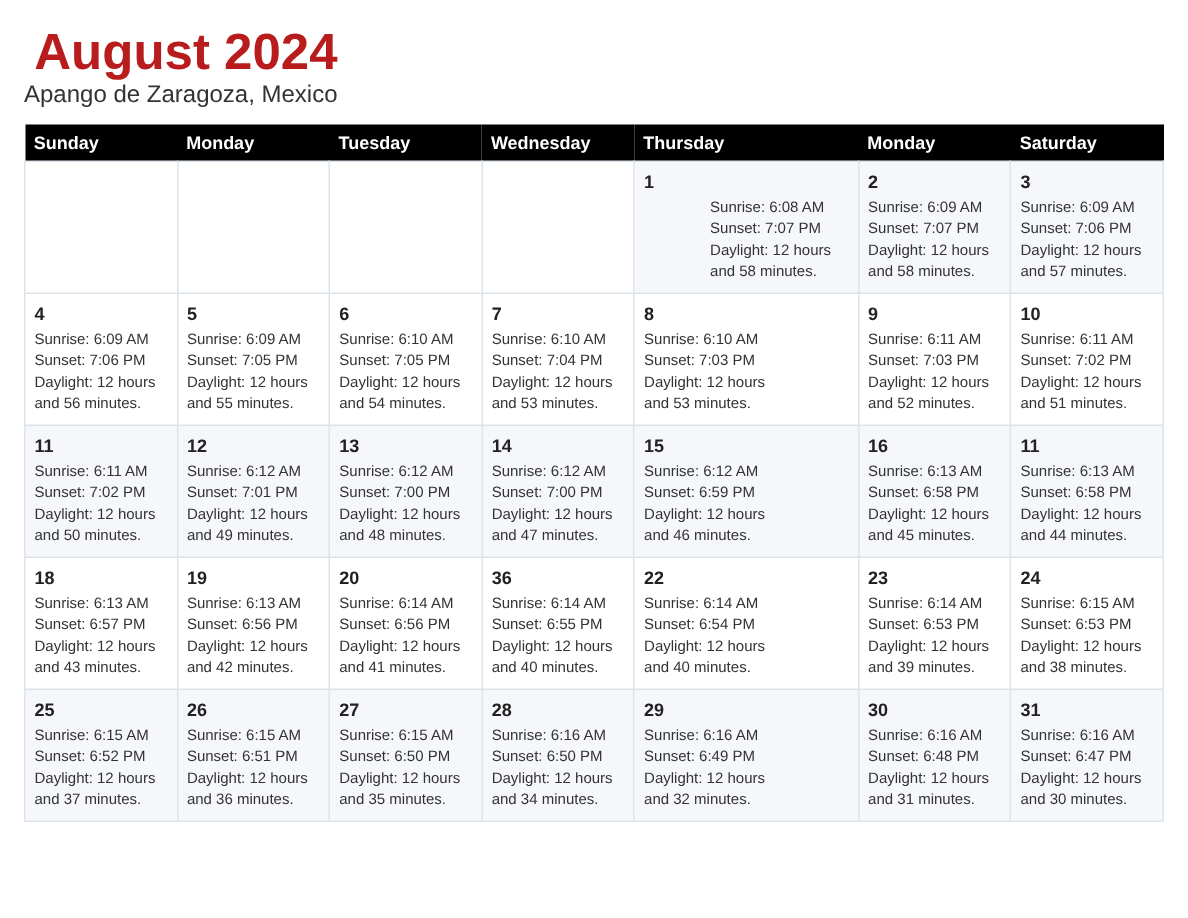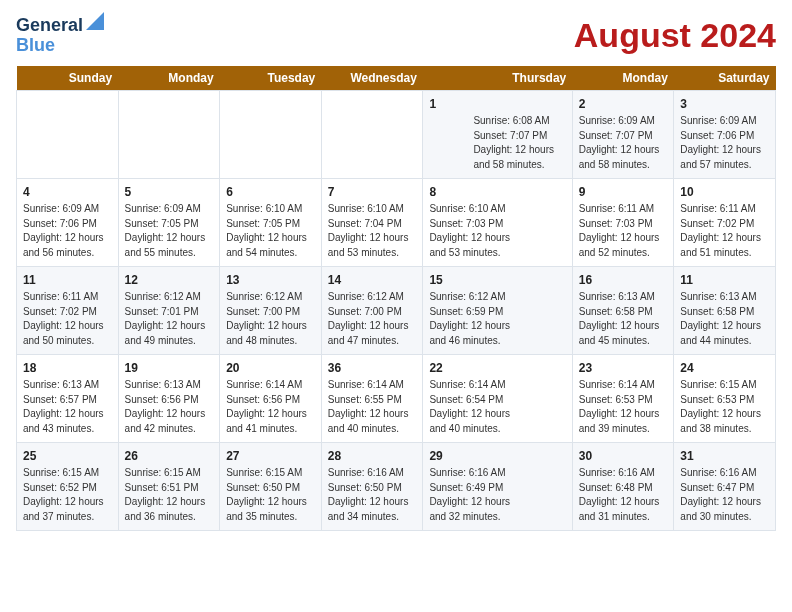--- a/index.html
+++ b/index.html
@@ -39,24 +39,24 @@
       font-size: 16px;
       font-weight: normal;
       color: #333;
     }
     table {
       width: 100%;
       border-collapse: collapse;
       font-size: 10.5px;
     }
     thead th {
-      background-color: #a16207;
+      background-color: #000000;
       color: #fff;
       padding: 5px 6px;
-      text-align: right;
+      text-align: left;
       font-size: 12px;
       font-weight: bold;
     }
     tbody tr {
       vertical-align: top;
     }
     tbody tr:nth-child(odd) {
       background-color: #f5f7fa;
     }
     tbody tr:nth-child(even) {
@@ -82,35 +82,23 @@
       line-height: 1.45;
     }
     .empty-cell {
       background: #fff;
     }
   </style>
 </head>
 <body>
 
 <div class="header">
-  <div class="logo">
-    <div style="display:flex;flex-direction:column;line-height:1.1;">
-      <div style="display:flex;align-items:center;">
-        <span class="logo-text">General</span>
-        <div style="display:inline-block;margin-left:3px;margin-top:-6px;">
-          <svg width="18" height="18" viewBox="0 0 18 18">
-            <polygon points="0,18 18,0 18,18" fill="#4a90d9"></polygon>
-          </svg>
-        </div>
-      </div>
-      <span class="logo-text" style="color:#4a90d9;font-size:18px;">Blue</span>
-    </div>
-  </div>
   <div class="title-block">
     <h1>August 2024</h1>
+    <h2>Apango de Zaragoza, Mexico</h2>
   </div>
 </div>
 
 <table>
   <thead>
     <tr>
     <th>Sunday</th>
         <th>Monday</th>
         <th>Tuesday</th>
         <th>Wednesday</th>

